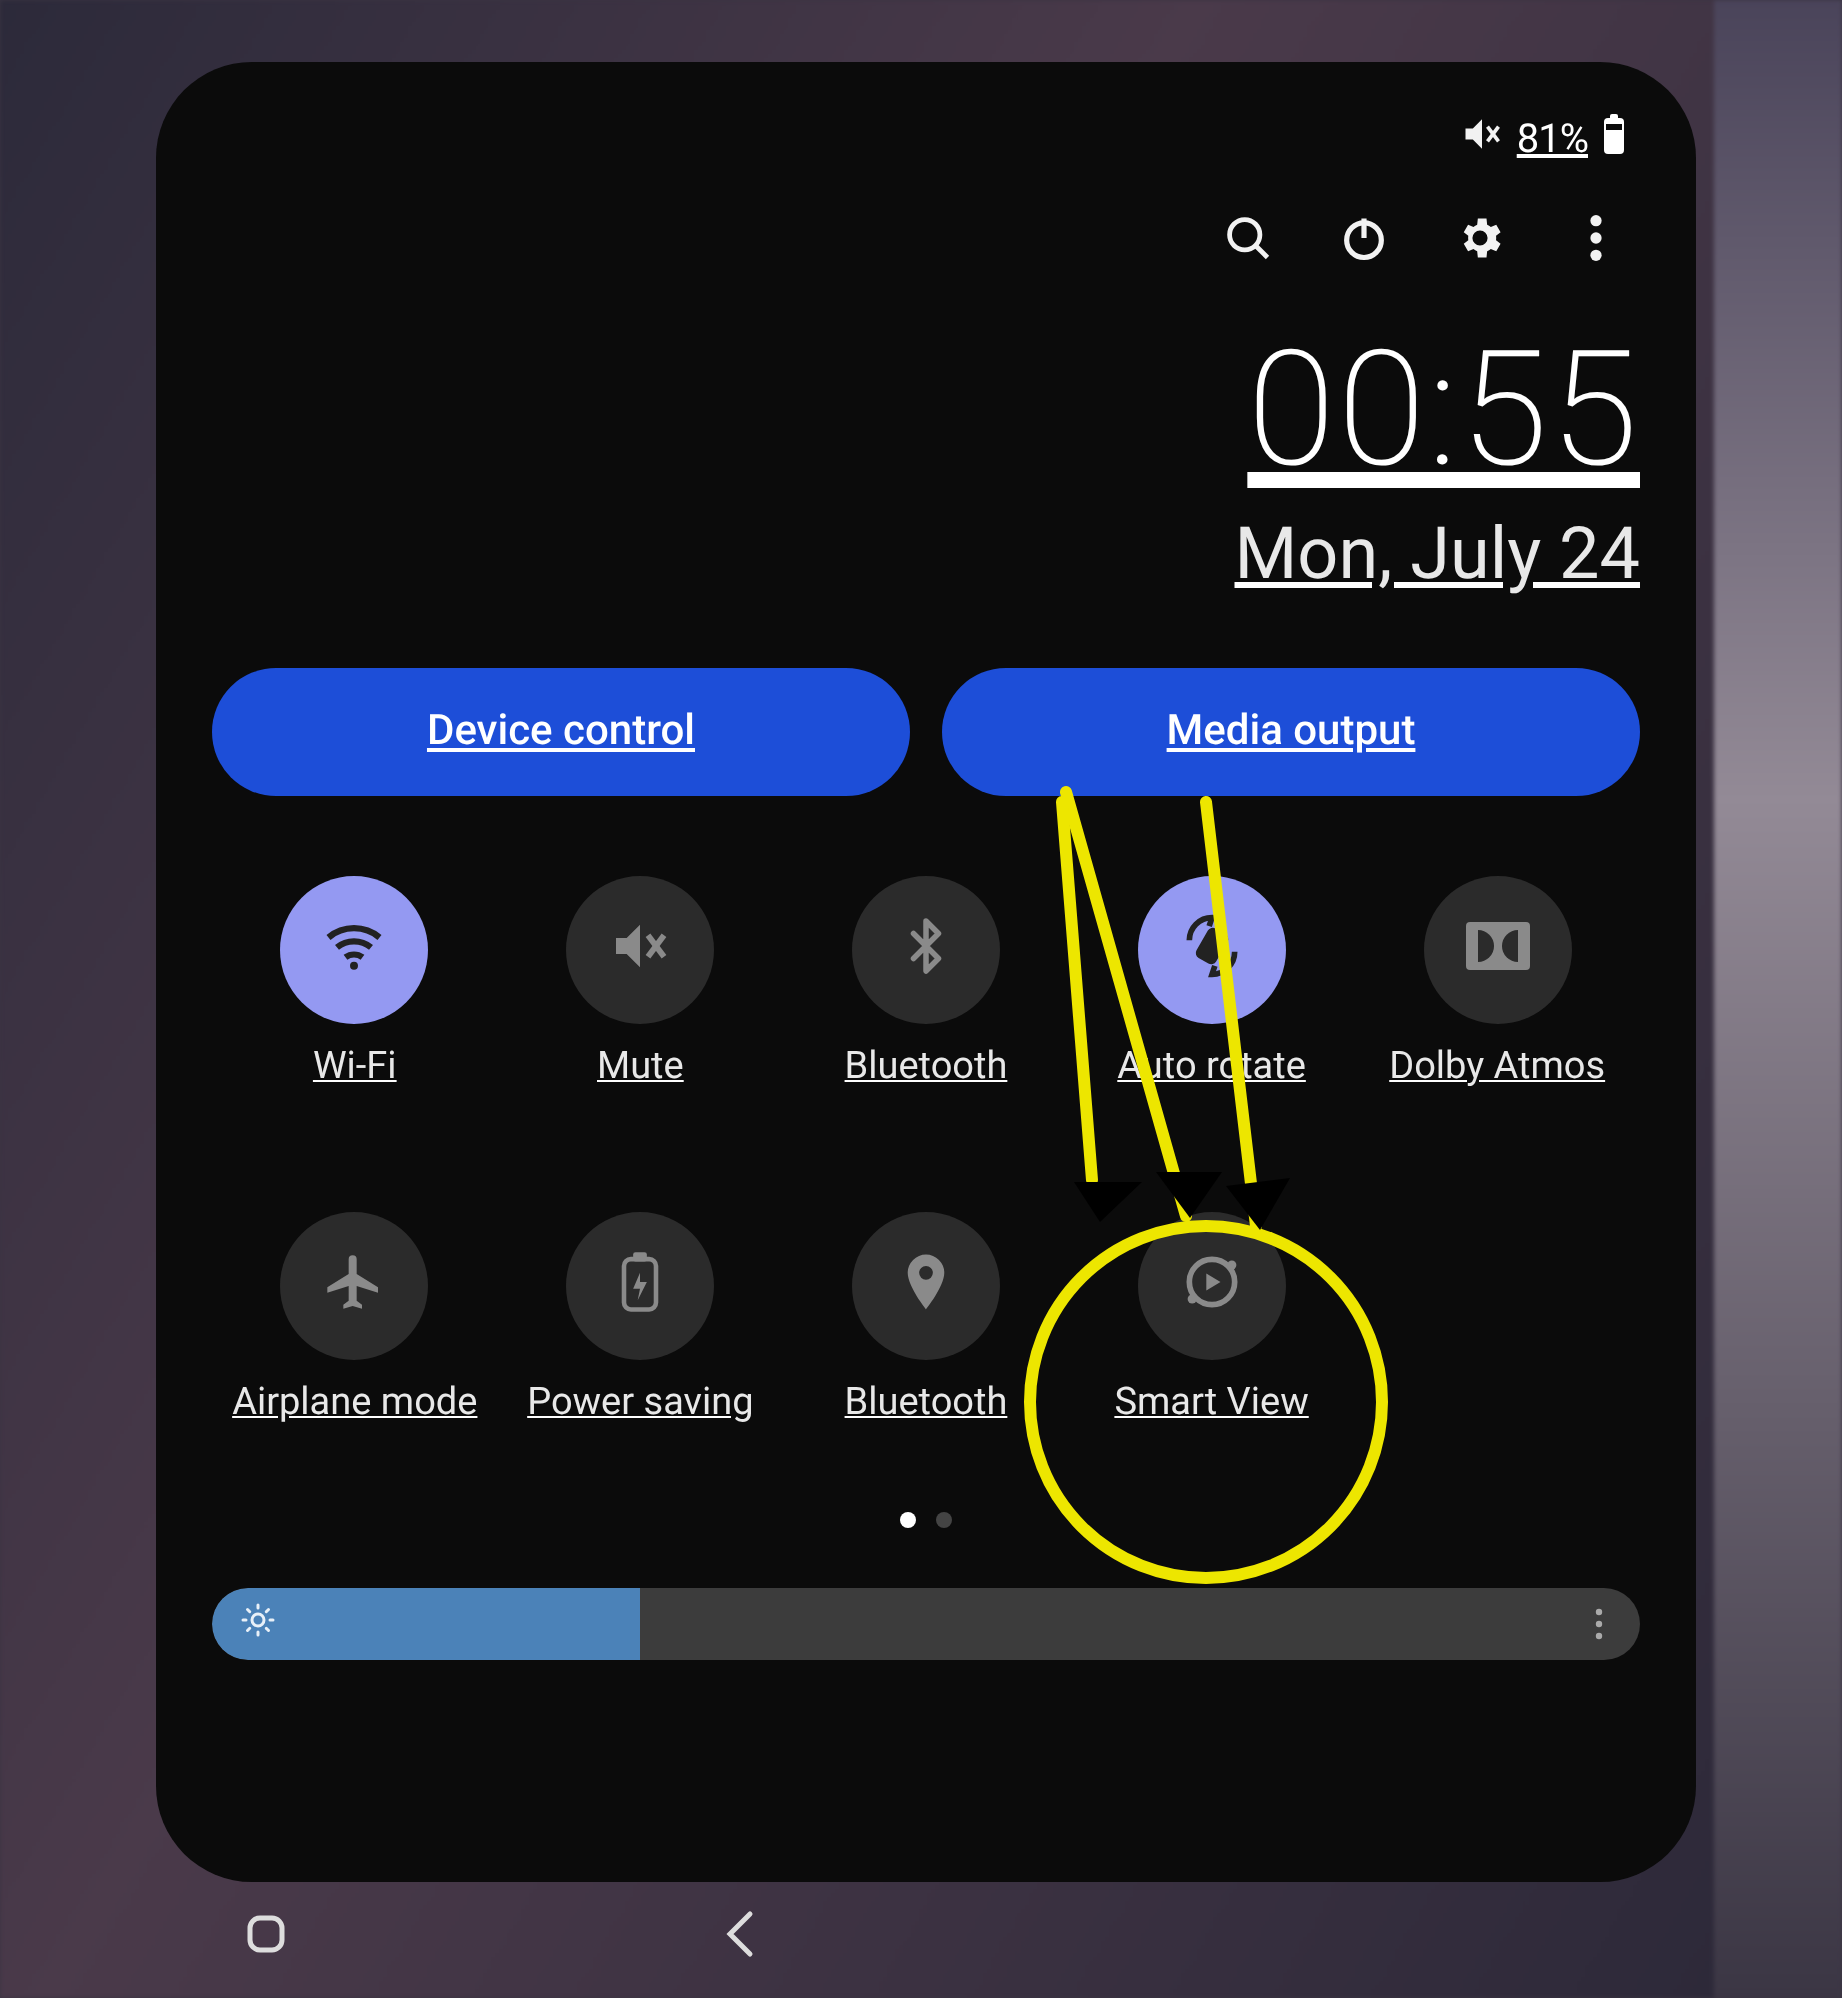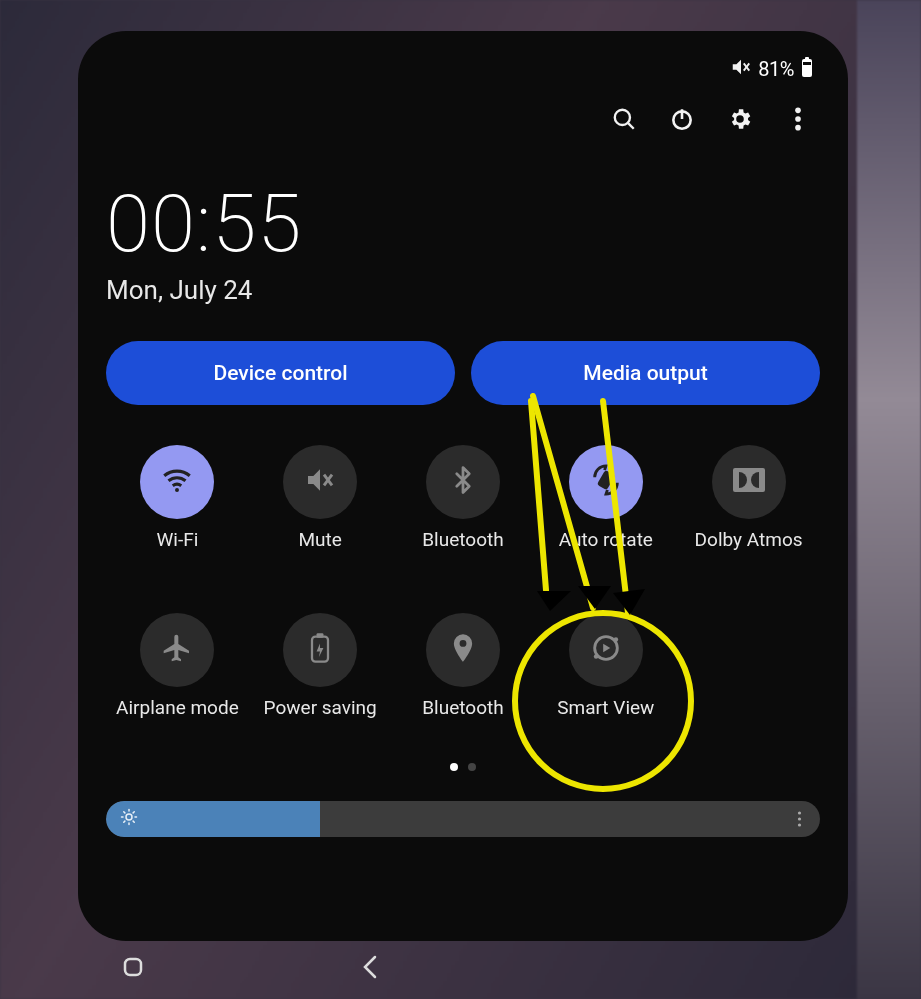--- a/index.html
+++ b/index.html
@@ -26,50 +26,51 @@
   .panel {
     position: absolute;
     left: 78px;
     top: 31px;
     width: 770px;
     height: 910px;
     background: #0b0b0b;
     border-radius: 48px;
     color: #fff;
     padding: 20px 28px 12px 28px;
+    text-decoration: underline;
   }
   .status-bar {
     display: flex;
     justify-content: flex-end;
     align-items: center;
     gap: 6px;
     font-size: 20px;
     height: 36px;
     padding-right: 6px;
   }
   .status-bar .pct { font-weight: 400; letter-spacing: -0.5px;}
   .toolbar {
     display: flex;
     justify-content: flex-end;
     align-items: center;
     gap: 30px;
     padding: 18px 8px 8px 8px;
   }
   .toolbar .ico { width: 28px; height: 28px; display:flex; align-items:center; justify-content:center; cursor:pointer;}
   .clock-block {
-    text-align: left;
-    margin-top: 36px;
+    text-align: right;
+    margin-top: 17px;
   }
   .clock-time {
     font-size: 80px;
     font-weight: 200;
     letter-spacing: 1px;
   }
   .clock-date {
-    font-size: 26px;
+    font-size: 36px;
     font-weight: 400;
     margin-top: 4px;
     color:#e8e8e8;
   }
   .pill-row {
     display:flex;
     gap: 16px;
     margin-top: 36px;
   }
   .pill {

